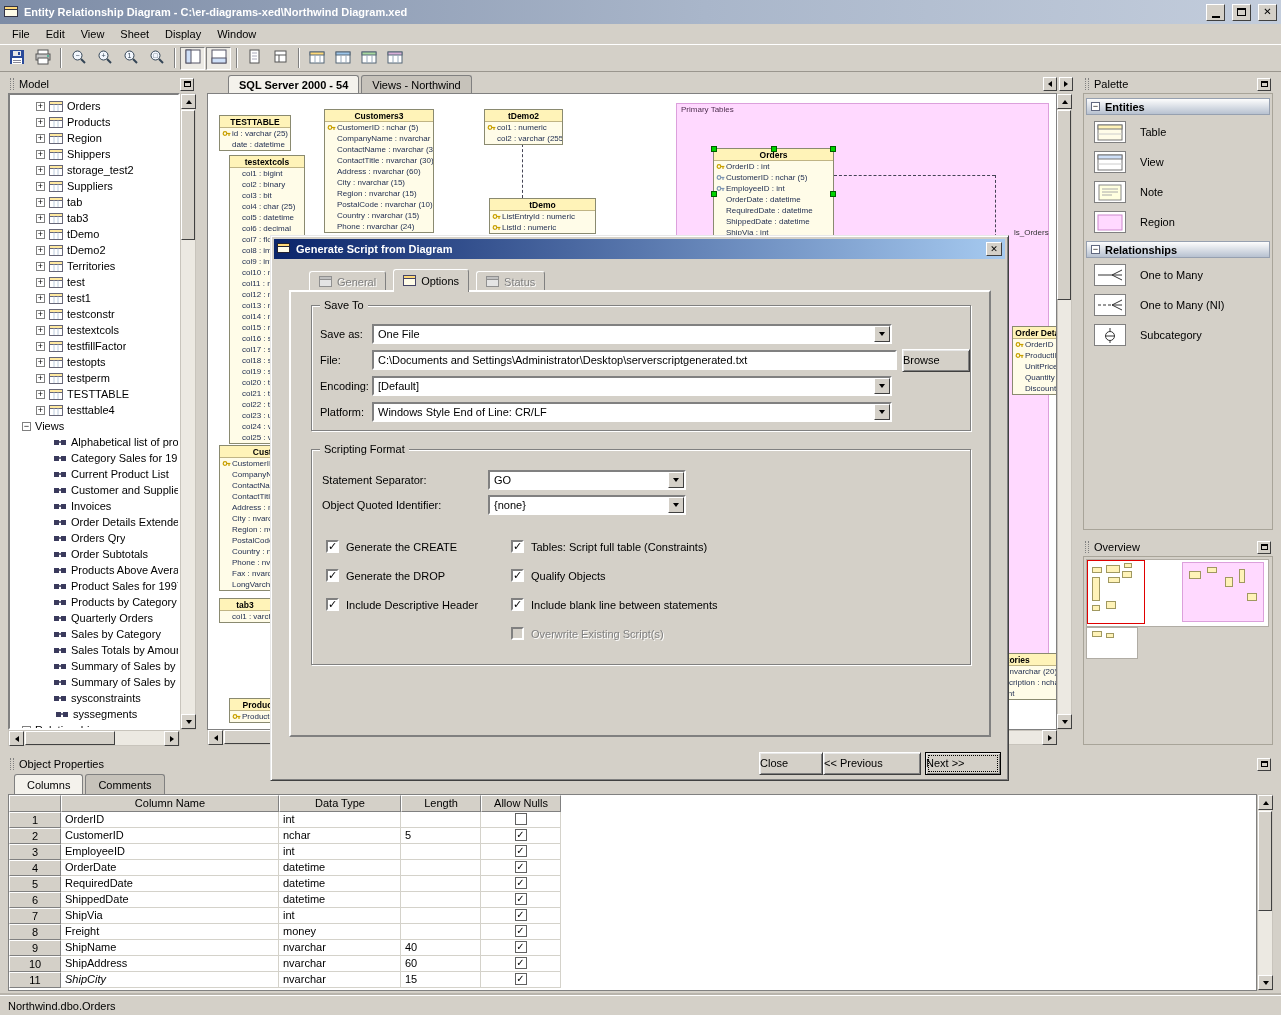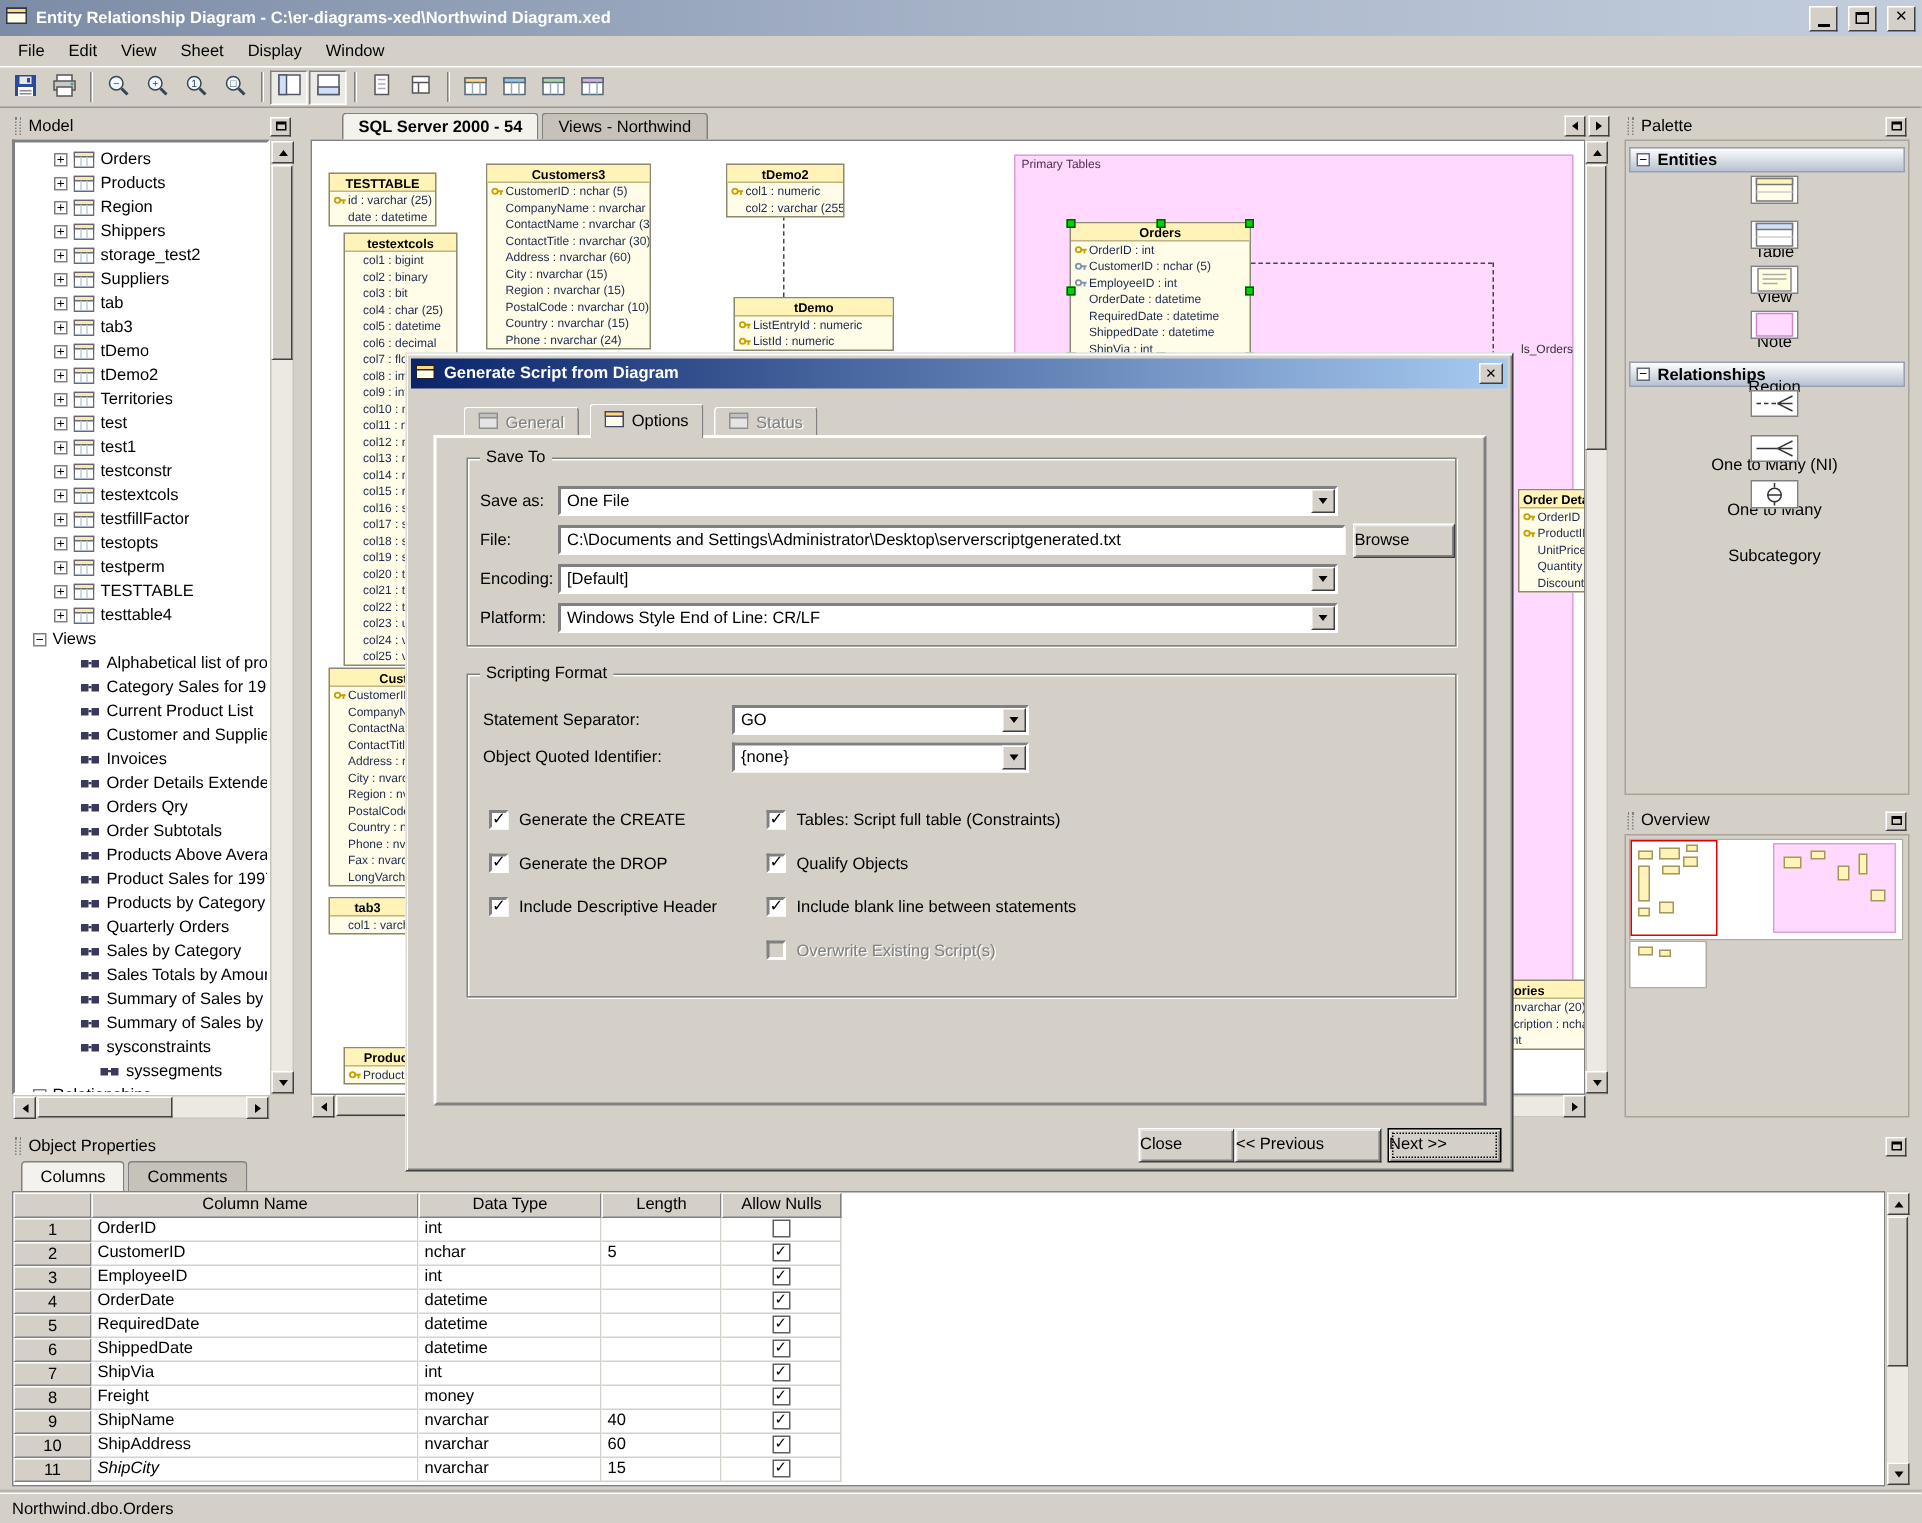--- a/index.html
+++ b/index.html
@@ -61,21 +61,21 @@
   .sb-btn { position:absolute; width:15px; height:15px; display:flex; align-items:center; justify-content:center; border:1px solid; border-color:#fff #404040 #404040 #fff; background:#d4d0c8; }
   .sb-thumb { position:absolute; border:1px solid; border-color:#fff #404040 #404040 #fff; background:#d4d0c8; }
   .tri-u { width:0;height:0;border-left:3px solid transparent;border-right:3px solid transparent;border-bottom:4px solid #000; }
   .tri-d { width:0;height:0;border-left:3px solid transparent;border-right:3px solid transparent;border-top:4px solid #000; }
   .tri-l { width:0;height:0;border-top:3px solid transparent;border-bottom:3px solid transparent;border-right:4px solid #000; }
   .tri-r { width:0;height:0;border-top:3px solid transparent;border-bottom:3px solid transparent;border-left:4px solid #000; }
 
   
   .pal-group-head { height:17px; display:flex; align-items:center; gap:5px; padding-left:4px; background:linear-gradient(#fdfdfd,#b7c1d0); border:1px solid #96a0b0; font-weight:bold; }
   .collapse-box { width:9px; height:9px; border:1px solid #606880; background:#fff; font-size:9px; line-height:7px; text-align:center; font-weight:normal; }
-  .pal-item { height:30px; display:flex; align-items:center; gap:26px; padding-left:10px;flex-direction:column; }
+  .pal-item { height:30px; display:flex; align-items:center; gap:14px; padding-left:10px; }
   .pal-icon { width:32px; height:22px; background:#fff; border:1px solid #808080; display:flex; align-items:center; justify-content:center; }
 
   
   .minimap { position:absolute; }
   .ov-white { position:absolute; background:#fff; border:1px solid #b0aca4; }
   .mini { position:absolute; background:#fff3b8; border:1px solid #a09860; }
   .mini-region { position:absolute; background:#ffd9ff; border:1px solid #dca0dc; }
   .viewport { position:absolute; border:1px solid #e00000; }
 
   
@@ -689,21 +689,21 @@
       <span class="texp-space"></span>
       <span class="ticon">
         <svg width="14" height="11">
           <rect x="1" y="3" width="5" height="5" fill="#3a3a5c"></rect>
           <rect x="8" y="3" width="5" height="5" fill="#3a3a5c"></rect>
           <line x1="6" y1="5" x2="8" y2="5" stroke="#3a3a5c" stroke-width="1.5"></line>
         </svg>
       </span>
       <span class="tlabel">sysconstraints</span>
     </div>
-    <div class="trow" style="padding-left: 43px;">
+    <div class="trow" style="padding-left: 32px;">
       <span class="texp-space"></span>
       <span class="ticon">
         <svg width="14" height="11">
           <rect x="1" y="3" width="5" height="5" fill="#3a3a5c"></rect>
           <rect x="8" y="3" width="5" height="5" fill="#3a3a5c"></rect>
           <line x1="6" y1="5" x2="8" y2="5" stroke="#3a3a5c" stroke-width="1.5"></line>
         </svg>
       </span>
       <span class="tlabel">syssegments</span>
     </div>
@@ -1228,34 +1228,34 @@
       </span>
       <span>Region</span>
     </div>
     <div class="pal-group-head" style="margin: 4px 2px 2px;">
       <span class="collapse-box">−</span>
       <span>Relationships</span>
     </div>
     <div class="pal-item">
       <span class="pal-icon">
         <svg width="28" height="16">
-          <path d="M2 8 H16" stroke="#333" stroke-dasharray="3 2" fill="none"></path>
+          <path d="M2 8 H16" stroke="#333" fill="none"></path>
           <path d="M16 8 L26 3 M16 8 L26 8 M16 8 L26 13" stroke="#333" fill="none"></path>
         </svg>
       </span>
-      <span>One to Many (NI)</span>
+      <span>One to Many</span>
     </div>
     <div class="pal-item">
       <span class="pal-icon">
         <svg width="28" height="16">
-          <path d="M2 8 H16" stroke="#333" fill="none"></path>
+          <path d="M2 8 H16" stroke="#333" stroke-dasharray="3 2" fill="none"></path>
           <path d="M16 8 L26 3 M16 8 L26 8 M16 8 L26 13" stroke="#333" fill="none"></path>
         </svg>
       </span>
-      <span>One to Many</span>
+      <span>One to Many (NI)</span>
     </div>
     <div class="pal-item">
       <span class="pal-icon">
         <svg width="26" height="17">
           <line x1="13" y1="1" x2="13" y2="4" stroke="#333"></line>
           <circle cx="13" cy="9" r="4.5" fill="#fff" stroke="#333"></circle>
           <line x1="8.5" y1="9" x2="17.5" y2="9" stroke="#333"></line>
           <line x1="13" y1="13.5" x2="13" y2="16" stroke="#333"></line>
         </svg>
       </span>

